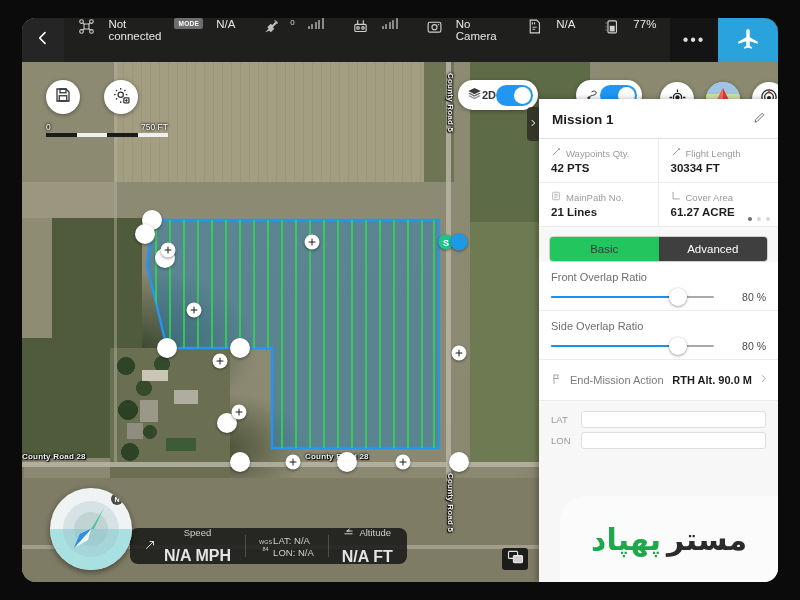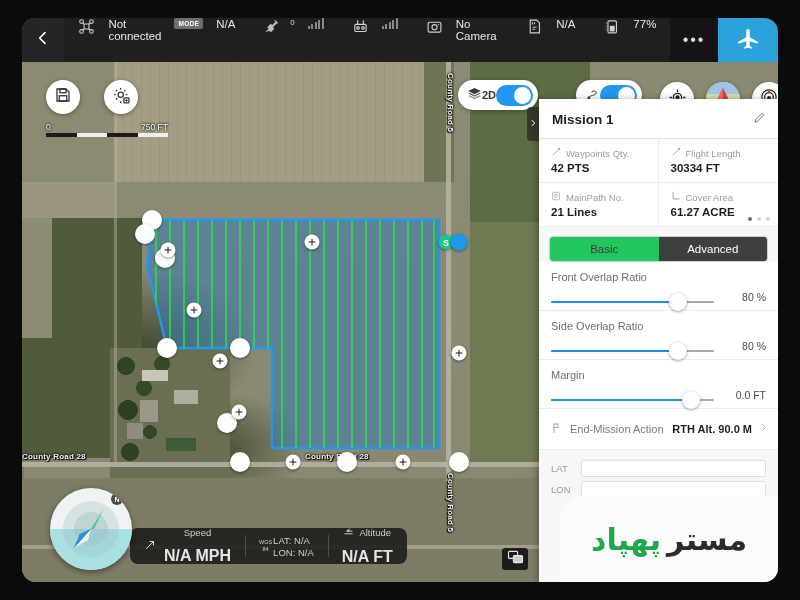--- a/index.html
+++ b/index.html
@@ -211,21 +211,21 @@
     border: 1px solid #cfcfcf;
   }
   #tabs .tab {
     flex: 1; text-align: center; font-size: 11.5px;
     padding: 6px 0; color: #3a3a3a; background: #22c55e;
   }
   #tabs .tab.active { background: #3f3f3f; color: #fff; }
 
   .ctrl { padding: 9px 12px 7px 12px; border-bottom: 1px solid #ececec; background: #fff; }
   .ctrl .clbl { font-size: 11px; color: #6e6e6e; margin-bottom: 8px; }
-  .sliderrow { display: flex; align-items: flex-end; gap: 8px; }
+  .sliderrow { display: flex; align-items: center; gap: 8px; }
   .track {
     position: relative; flex: 1; height: 2px; background: #a9a9a9; border-radius: 1px;
   }
   .track .fill { position: absolute; left: 0; top: 0; height: 2px; background: #1c8ff0; border-radius: 1px; }
   .track .knob {
     position: absolute; top: 50%; width: 18px; height: 18px; border-radius: 50%;
     background: #fff; transform: translate(-50%,-50%);
     box-shadow: 0 1px 3px rgba(0,0,0,.35), 0 0 0 .5px rgba(0,0,0,.06);
   }
   .sval { width: 44px; text-align: right; font-size: 10.5px; color: #4a4a4a; }
@@ -770,30 +770,20 @@
       <div class="sliderrow">
         <div class="track">
           <div class="fill" style="width:78%"></div>
               <div class="knob" style="left:78%"></div>
         </div>
         <div class="sval">80 %</div>
       </div>
     </div>
 
 
-    <div class="ctrl">
-      <div class="clbl">Margin</div>
-      <div class="sliderrow">
-        <div class="track">
-          <div class="fill" style="width:86%"></div>
-              <div class="knob" style="left:86%"></div>
-        </div>
-        <div class="sval">0.0 FT</div>
-      </div>
-    </div>
 
     <div class="rowitem">
       <span>
         <svg width="12" height="12" viewBox="0 0 24 24" fill="none" stroke="#9a9a9a" stroke-width="1.8" stroke-linecap="round">
           <path d="M6 21 V4"></path>
               <path d="M6 4 h9 l-2 3.5 l2 3.5 h-9"></path>
         </svg>
       </span>
       <span class="rl">End-Mission Action</span>
       <span class="rv">RTH Alt. 90.0 M</span>

